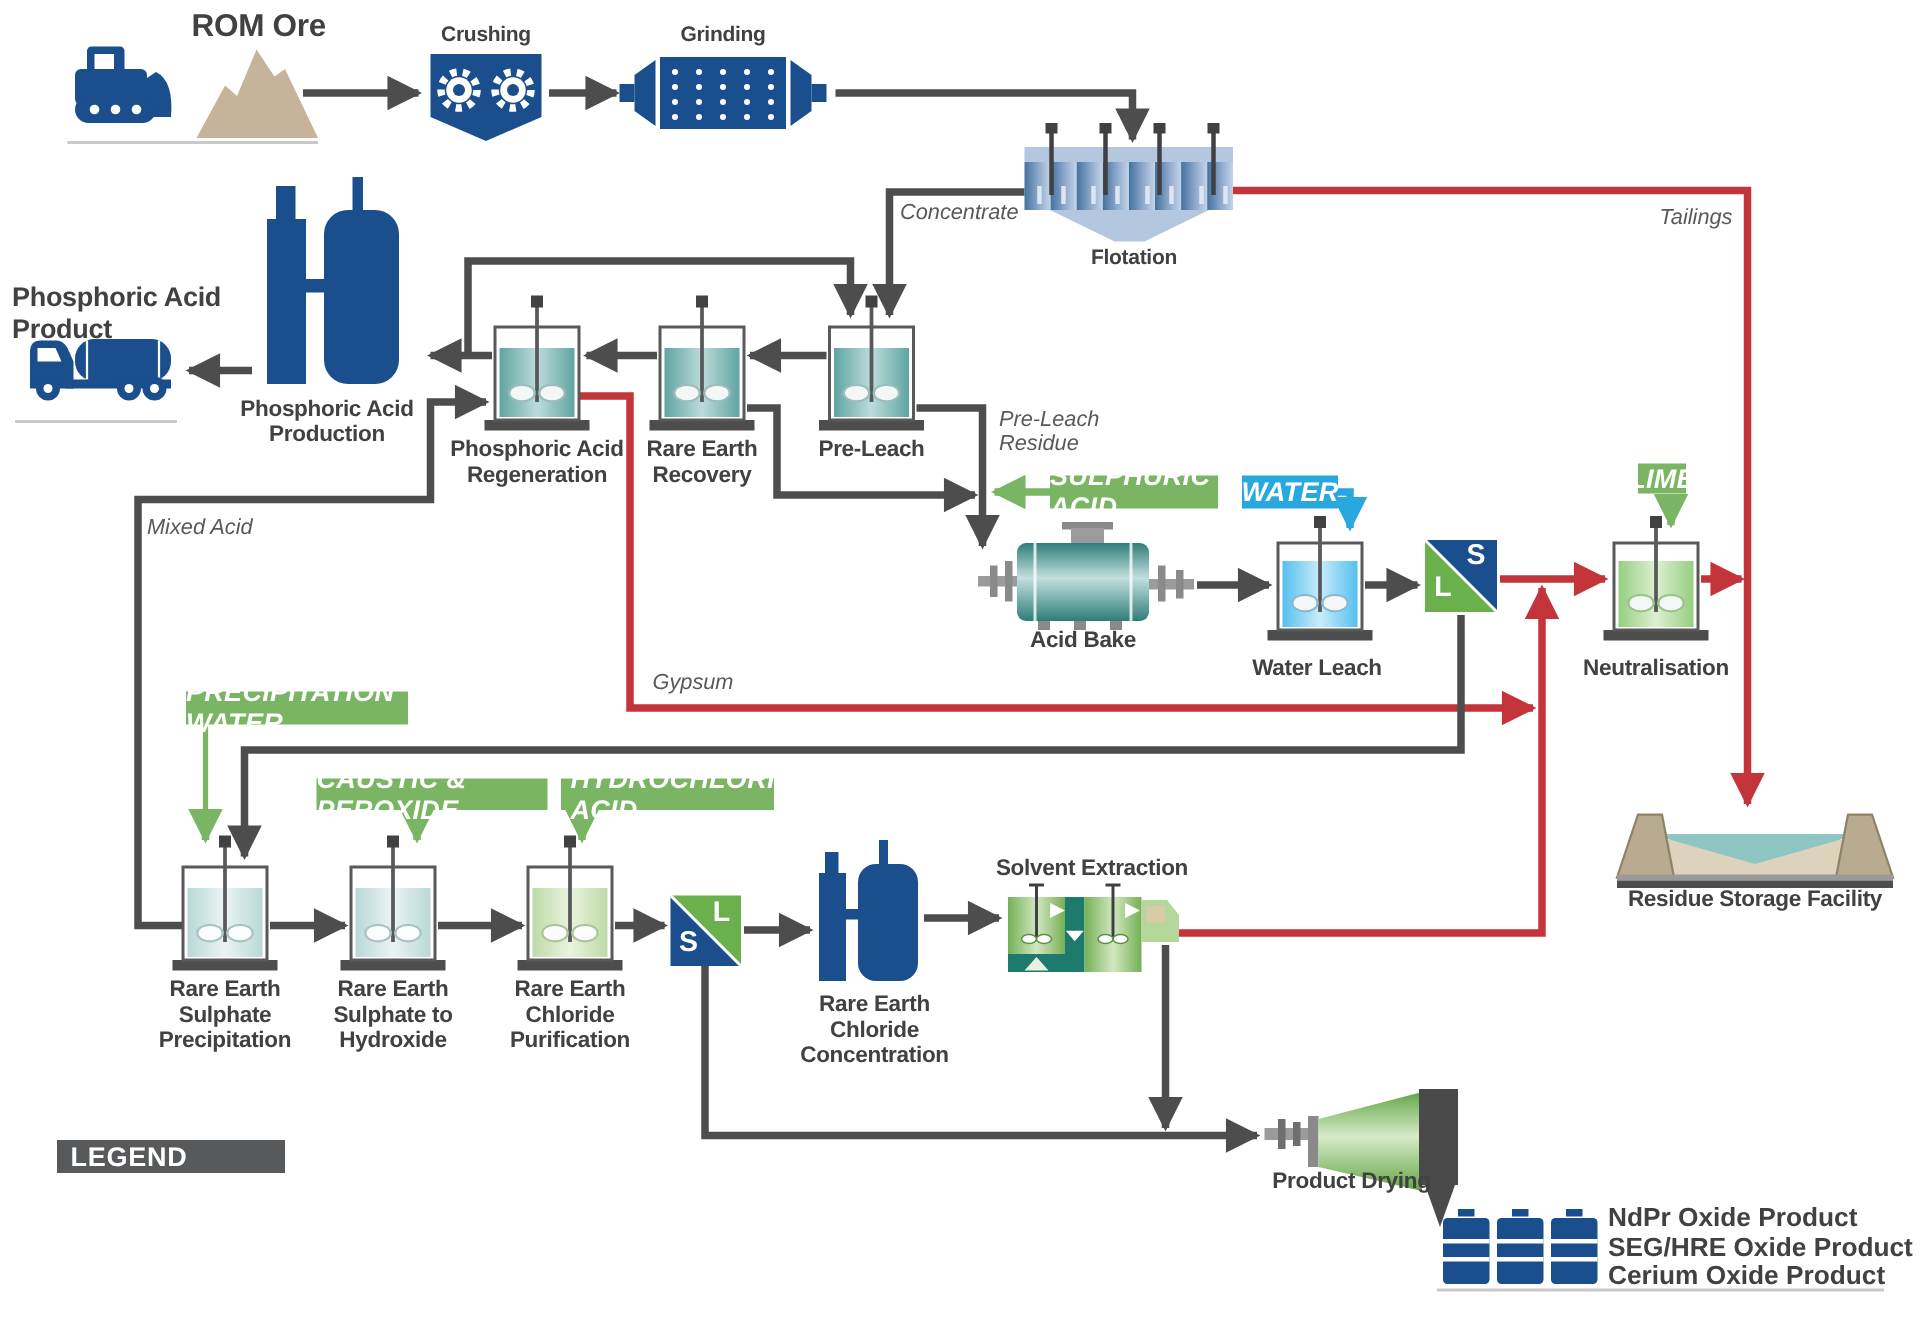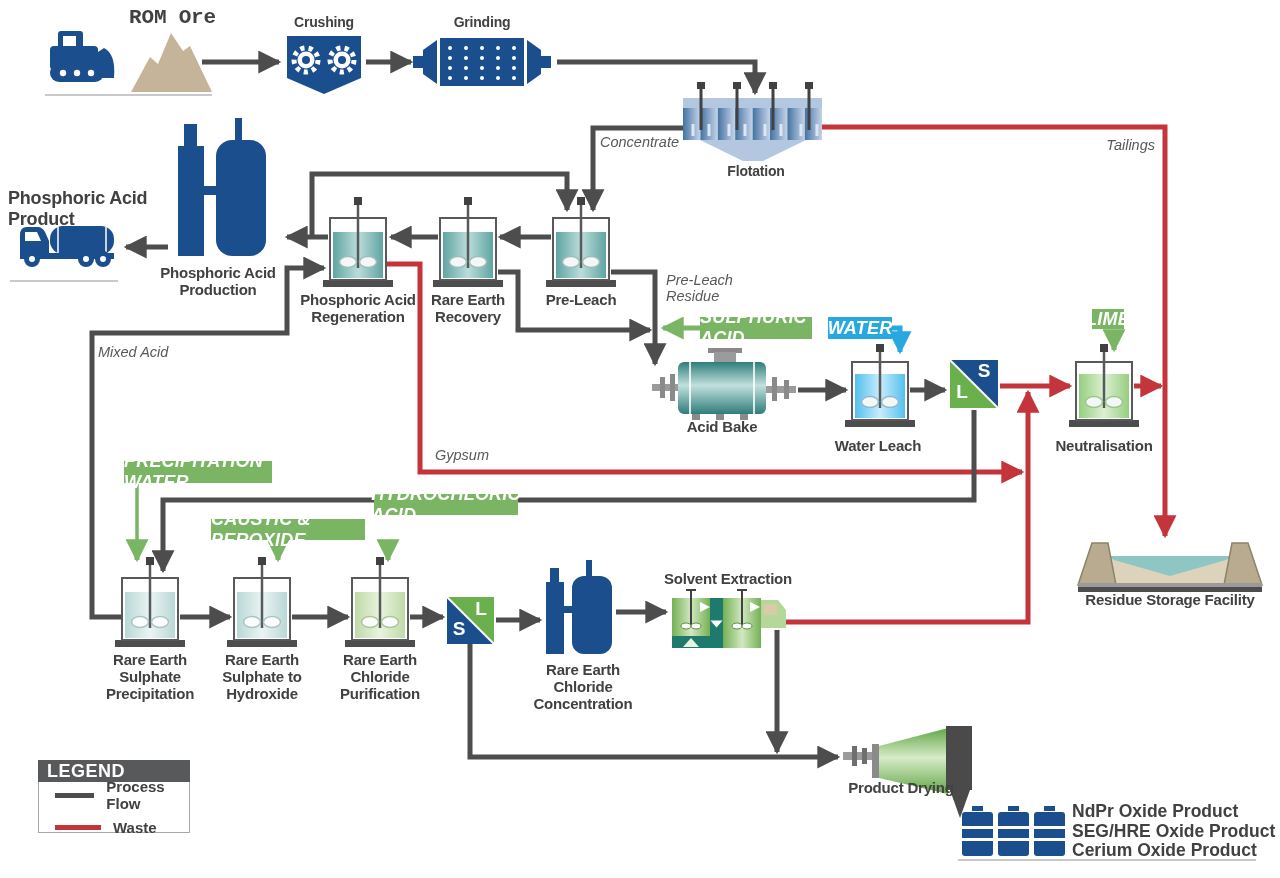--- a/index.html
+++ b/index.html
@@ -418,21 +418,21 @@
           <rect x="998" y="826" width="31" height="3"></rect>
           <rect x="1034" y="826" width="31" height="3"></rect>
       <rect x="962" y="838" width="31" height="3"></rect>
           <rect x="998" y="838" width="31" height="3"></rect>
           <rect x="1034" y="838" width="31" height="3"></rect>
     </g>
     <line x1="958" y1="860" x2="1256" y2="860" stroke="#c9c9c9" stroke-width="2"></line>
   </g>
 </svg>
 
-<div class="lbl" style="left:110px;top:6px;width:125px;font-size:21px;font-family:Liberation Mono, monospace;">ROM Ore</div>
+<div class="lbl" style="left:110px;top:6px;width:125px;font-size:21px;">ROM Ore</div>
 <div class="lbl" style="left:274px;top:15px;width:100px;font-size:14px;">Crushing</div>
 <div class="lbl" style="left:432px;top:15px;width:100px;font-size:14px;">Grinding</div>
 <div class="lbl" style="left:706px;top:164px;width:100px;font-size:14px;">Flotation</div>
 <div class="lbl" style="left:531px;top:291px;width:100px;">Pre-Leach</div>
 <div class="lbl" style="left:418px;top:291px;width:100px;">Rare Earth
 Recovery</div>
 <div class="lbl" style="left:296px;top:291px;width:124px;">Phosphoric Acid
 Regeneration</div>
 <div class="lbl" style="left:156px;top:264px;width:124px;">Phosphoric Acid
 Production</div>
@@ -462,38 +462,28 @@
 <div class="stream" style="left:666px;top:272px;">Pre-Leach
 Residue</div>
 <div class="stream" style="left:98px;top:344px;">Mixed Acid</div>
 <div class="stream" style="left:435px;top:447px;">Gypsum</div>
 
 <div class="tag" style="left: 700px; top: 317px; width: 112px; height: 22px; background-color: rgb(122, 181, 99);">SULPHURIC ACID</div>
 <div class="tag" style="left: 828px; top: 317px; width: 64px; height: 22px; background-color: rgb(41, 168, 224);">WATER</div>
 <div class="tag" style="left: 1092px; top: 309px; width: 32px; height: 20px; background-color: rgb(122, 181, 99);">LIME</div>
 <div class="tag" style="left: 124px; top: 461px; width: 148px; height: 22px; background-color: rgb(122, 181, 99);">PRECIPITATION WATER</div>
 <div class="tag" style="left: 211px; top: 519px; width: 154px; height: 21px; background-color: rgb(122, 181, 99);">CAUSTIC &amp; PEROXIDE</div>
-<div class="tag" style="left: 374px; top: 494px; width: 144px; height: 21px; background-color: rgb(122, 181, 99);">HYDROCHLORIC ACID</div>
+<div class="tag" style="left: 374px; top: 519px; width: 122px; height: 21px; background-color: rgb(122, 181, 99); padding-left: 20px;">HYDROCHLORIC ACID</div>
 
 <div class="sepletter" style="left:953px;top:381px;width:18px;">L</div>
 <div class="sepletter" style="left:975px;top:360px;width:18px;">S</div>
 <div class="sepletter" style="left:450px;top:618px;width:18px;">S</div>
 <div class="sepletter" style="left:472px;top:598px;width:18px;">L</div>
 
 <div class="products" style="left:1072px;top:802px;width:210px;">
   <div>NdPr Oxide Product</div>
   <div>SEG/HRE Oxide Product</div>
   <div>Cerium Oxide Product</div>
 </div>
 
 <div class="legend-head" style="left:38px;top:760px;width:152px;height:22px;">LEGEND</div>
-<div class="legend-body" style="left:38px;top:782px;width:152px;height:51px;">
-  <div class="legend-row">
-    <span class="legend-swatch" style="background-color: rgb(77, 77, 77);"></span>
-    <span class="legend-label">Process Flow</span>
-  </div>
-  <div class="legend-row">
-    <span class="legend-swatch" style="background-color: rgb(196, 53, 59);"></span>
-    <span class="legend-label">Waste</span>
-  </div>
+
 </div>
 
-</div>
-
 </body></html>

